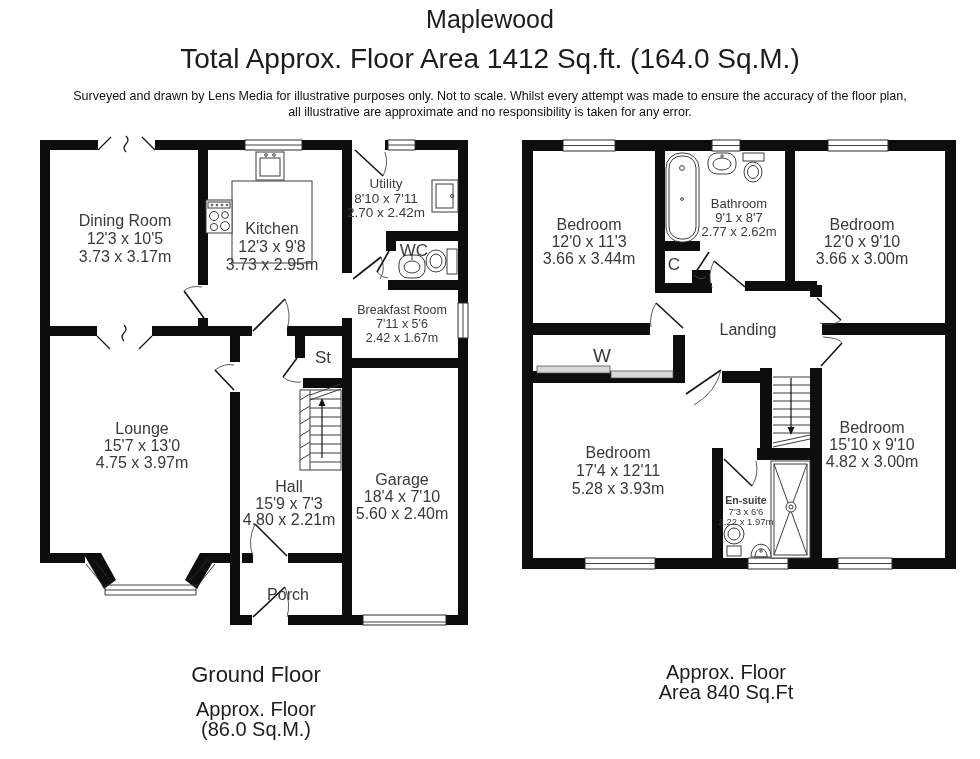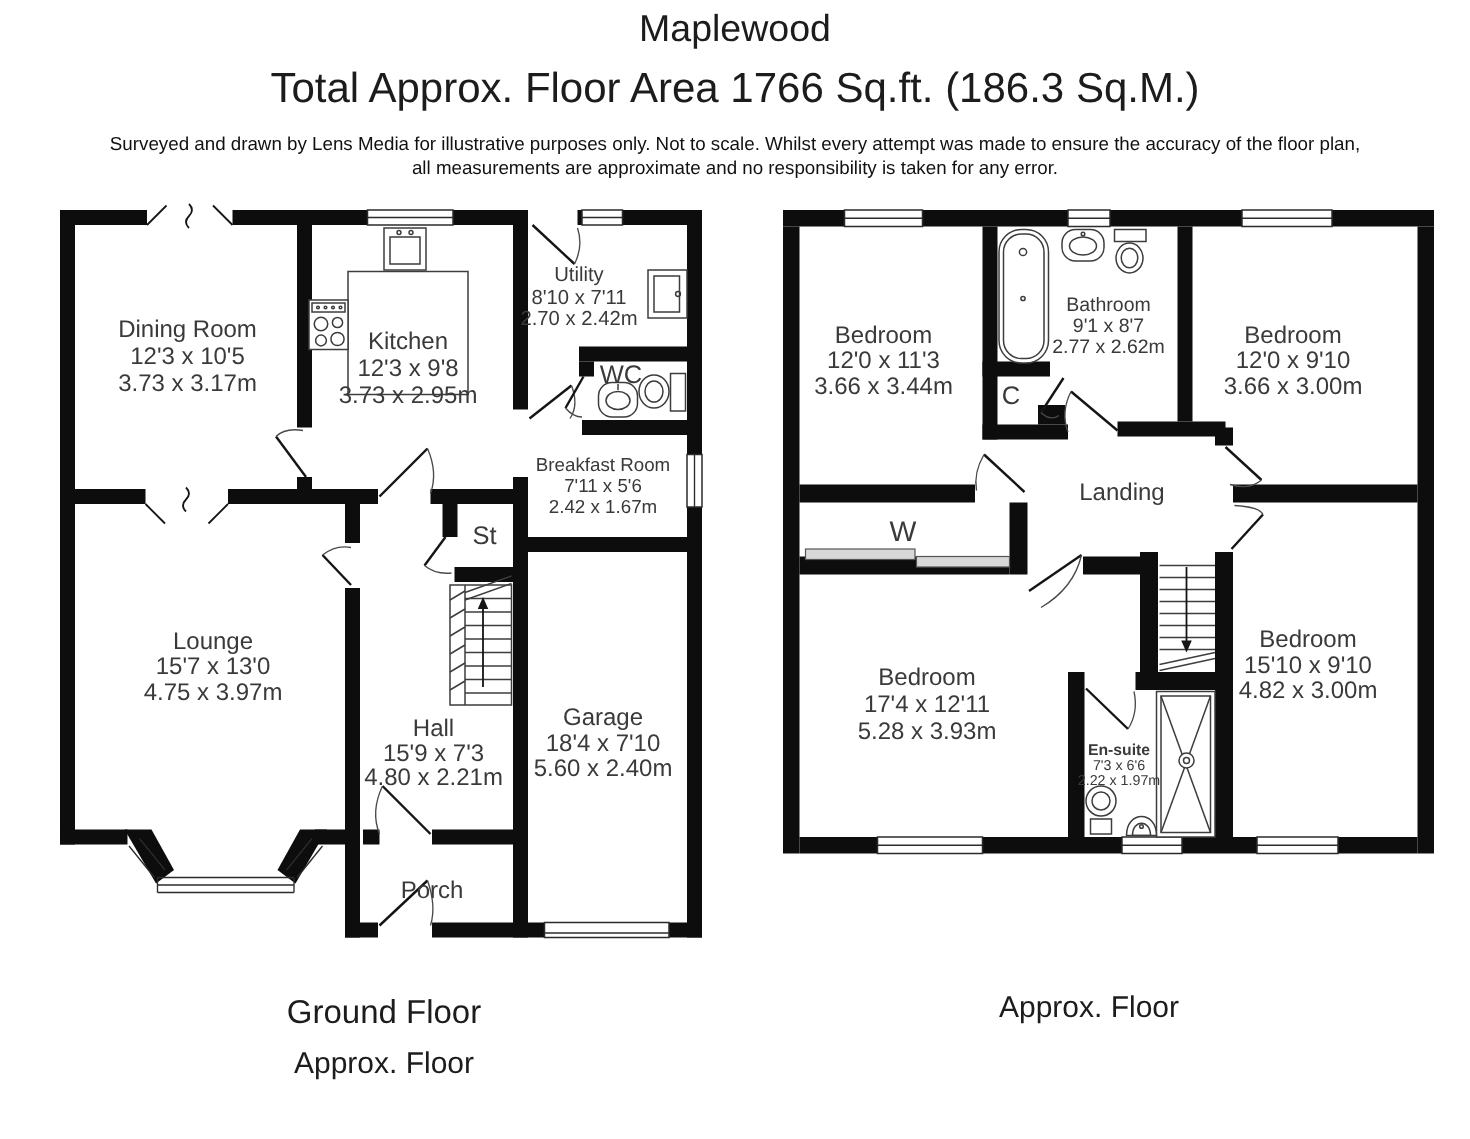--- a/index.html
+++ b/index.html
@@ -26,24 +26,24 @@
   .lbl{fill:#3a3a3a;text-anchor:middle;dominant-baseline:central;
        font-family:"Liberation Sans",sans-serif;}
   .gray{fill:#d8d8d8;stroke:#555;stroke-width:0.8;}
 </style>
 </head>
 <body>
 
 <div class="page">
 
   <div class="hdr-title">Maplewood</div>
-  <div class="hdr-sub">Total Approx. Floor Area 1766 Sq.ft. (186.3 Sq.M.)</div>
+  <div class="hdr-sub">Total Approx. Floor Area 1412 Sq.ft. (164.0 Sq.M.)</div>
   <div class="hdr-disc">
     <div>Surveyed and drawn by Lens Media for illustrative purposes only. Not to scale. Whilst every attempt was made to ensure the accuracy of the floor plan,</div>
-    <div>all measurements are approximate and no responsibility is taken for any error.</div>
+    <div>all illustrative are approximate and no responsibility is taken for any error.</div>
   </div>
 
   <svg style="left:35px;top:135px" width="440" height="505" viewBox="35 135 440 505">
 
     <g>
       <rect class="wall" x="40" y="140" width="58" height="10"></rect>
       <rect class="wall" x="155" y="140" width="90" height="10"></rect>
       <rect class="wall" x="302" y="140" width="50" height="10"></rect>
       <rect class="wall" x="385" y="140" width="3" height="10"></rect>
       <rect class="wall" x="415" y="140" width="53" height="10"></rect>
@@ -357,18 +357,20 @@
       <text class="lbl" x="746" y="521" font-size="9.5">2.22 x 1.97m</text>
       <text class="lbl" x="872" y="427" font-size="16">Bedroom</text>
       <text class="lbl" x="872" y="444" font-size="16">15'10 x 9'10</text>
       <text class="lbl" x="872" y="461" font-size="16">4.82 x 3.00m</text>
     </g>
   </svg>
 
   <div class="caption" style="left:56px;top:662px">
     <div class="cap-title">Ground Floor</div>
     <div class="cap-line">Approx. Floor</div>
+    <div class="cap-line">(86.0 Sq.M.)</div>
   </div>
   <div class="caption" style="left:526px;top:662px">
     <div class="cap-line">Approx. Floor</div>
+    <div class="cap-line">Area 840 Sq.Ft</div>
   </div>
 
 </div>
 
 </body></html>

